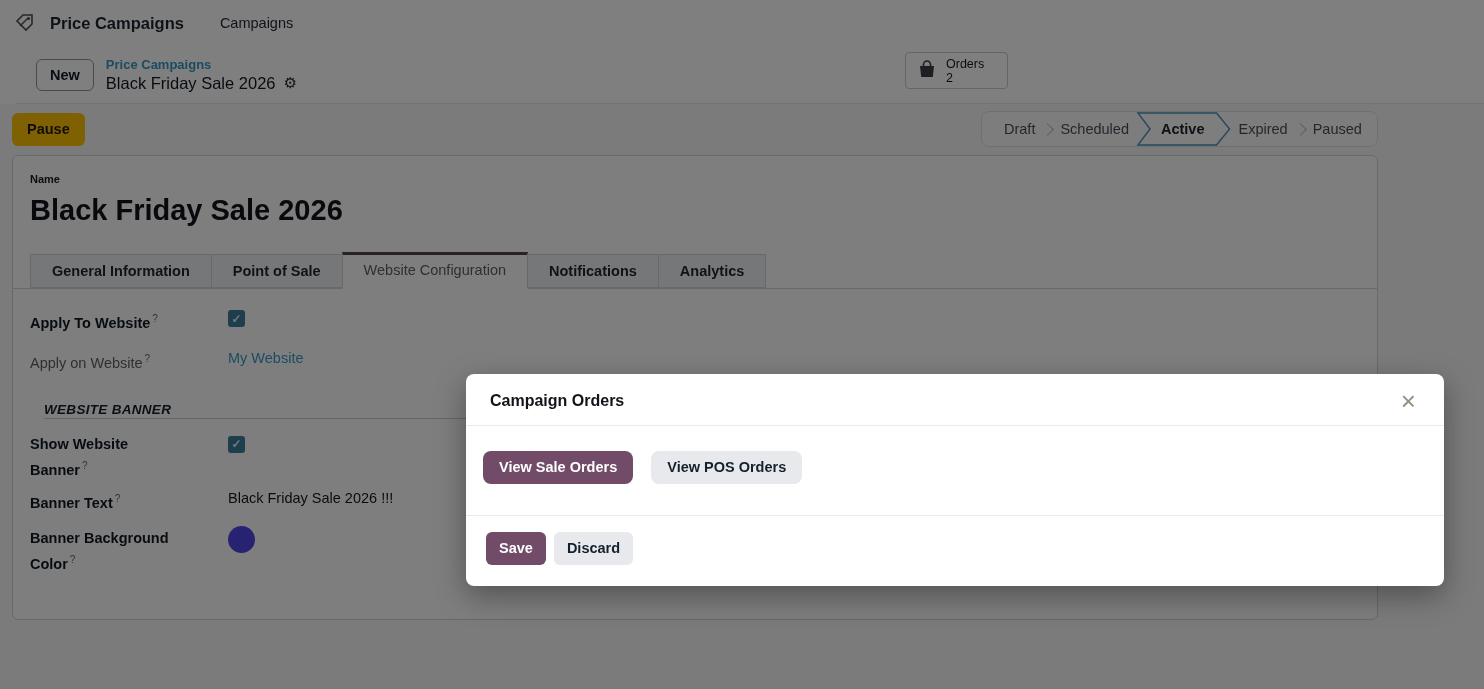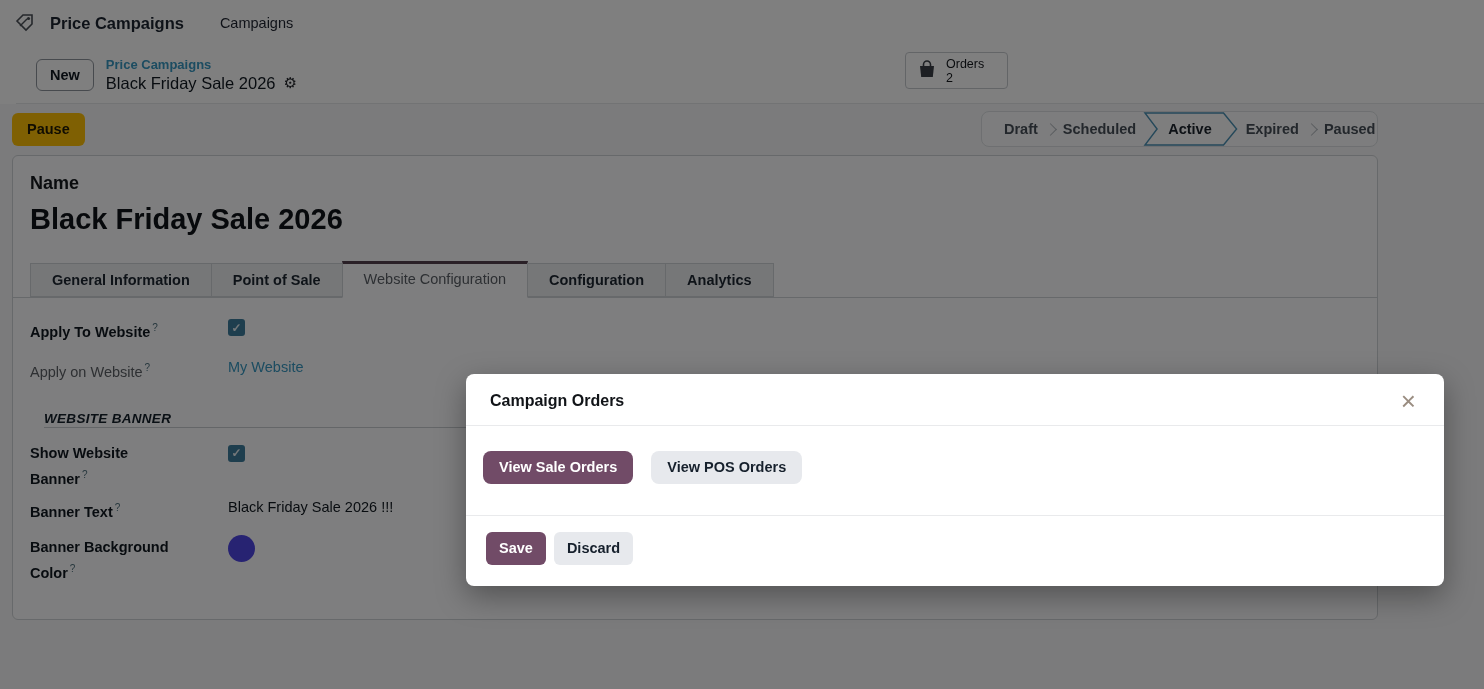--- a/index.html
+++ b/index.html
@@ -30,31 +30,31 @@
   .stat-label{font-size:12.5px;color:#14181d;}
   .stat-value{font-size:12.5px;color:#14181d;}
   
   .content{position:absolute;left:0;top:104px;width:1484px;height:585px;background:#f6f7f8;}
   .btn-pause{position:absolute;left:12px;top:9px;background:#ffc107;border:none;border-radius:6px;
     color:#221a04;font-size:14.5px;font-weight:700;padding:8px 15px;line-height:17px;}
   
   .statusbar{position:absolute;right:106px;top:7px;height:36px;width:397px;background:#fafbfc;
     border:1px solid #dcdfe2;border-radius:8px;display:flex;align-items:center;
     justify-content:space-between;padding:0 14px;box-sizing:border-box;}
-  .stage{font-size:14.5px;font-weight:700;color:#474f58;padding:0 8px;white-space:nowrap;}
+  .stage{font-size:14.5px;font-weight:400;color:#474f58;padding:0 8px;white-space:nowrap;}
   .sep-chevron{width:8px;height:8px;border-top:1.5px solid #b3b8be;border-right:1.5px solid #b3b8be;
     transform:rotate(45deg);flex:0 0 auto;}
   .stage-active{position:relative;padding:0 26px 0 24px;height:34px;display:flex;align-items:center;color:#0e1216;font-weight:700;}
   .stage-active svg{position:absolute;left:0;top:0;width:100%;height:100%;overflow:visible;}
   .stage-active .stage-label{position:relative;z-index:1;}
   
   .sheet{position:absolute;left:12px;top:51px;width:1366px;height:465px;background:#fdfdfe;
     border:1px solid #cfd2d6;border-radius:6px;box-sizing:border-box;}
   .sheet-head{padding:17px 17px 0;}
-  .name-label{font-size:18px;font-weight:700;color:#14181d;}
+  .name-label{font-size:11px;font-weight:700;color:#14181d;}
   .name-heading{font-size:29px;font-weight:600;color:#0f1318;margin:8px 0 0;line-height:34px;}
   .tabs{margin-top:25px;padding-left:17px;border-bottom:1px solid #cfd2d6;display:flex;align-items:flex-end;}
   .tab{height:34px;line-height:32px;padding:0 21px;background:#eceef0;border:1px solid #cfd2d6;
     margin-left:-1px;font-size:14.5px;font-weight:600;color:#1d2631;box-sizing:border-box;white-space:nowrap;}
   .tab:first-child{margin-left:0;}
   .tab.active{height:37px;line-height:31px;background:#fdfdfe;border-top:3px solid #55404f;
     border-bottom:1px solid #fdfdfe;margin-bottom:-1px;color:#5a5f66;font-weight:400;}
   .fields{padding:19px 17px;}
   .frow{display:grid;grid-template-columns:150px 1fr;column-gap:48px;margin-bottom:14px;align-items:start;}
   .flabel{font-size:14.5px;font-weight:700;color:#101820;line-height:21px;}
@@ -145,21 +145,21 @@
     <div class="sheet">
       <div class="sheet-head">
         <div class="name-label">Name</div>
         <h1 class="name-heading">Black Friday Sale 2026</h1>
       </div>
 
       <div class="tabs">
         <span class="tab">General Information</span>
         <span class="tab">Point of Sale</span>
         <span class="tab active">Website Configuration</span>
-        <span class="tab">Configuration</span>
+        <span class="tab">Notifications</span>
         <span class="tab">Analytics</span>
       </div>
 
       <div class="fields">
         <div class="frow">
           <span class="flabel"><span>Apply To Website</span><sup class="help">?</sup></span>
           <span class="checkbox checked"></span>
         </div>
 
         <div class="frow">

